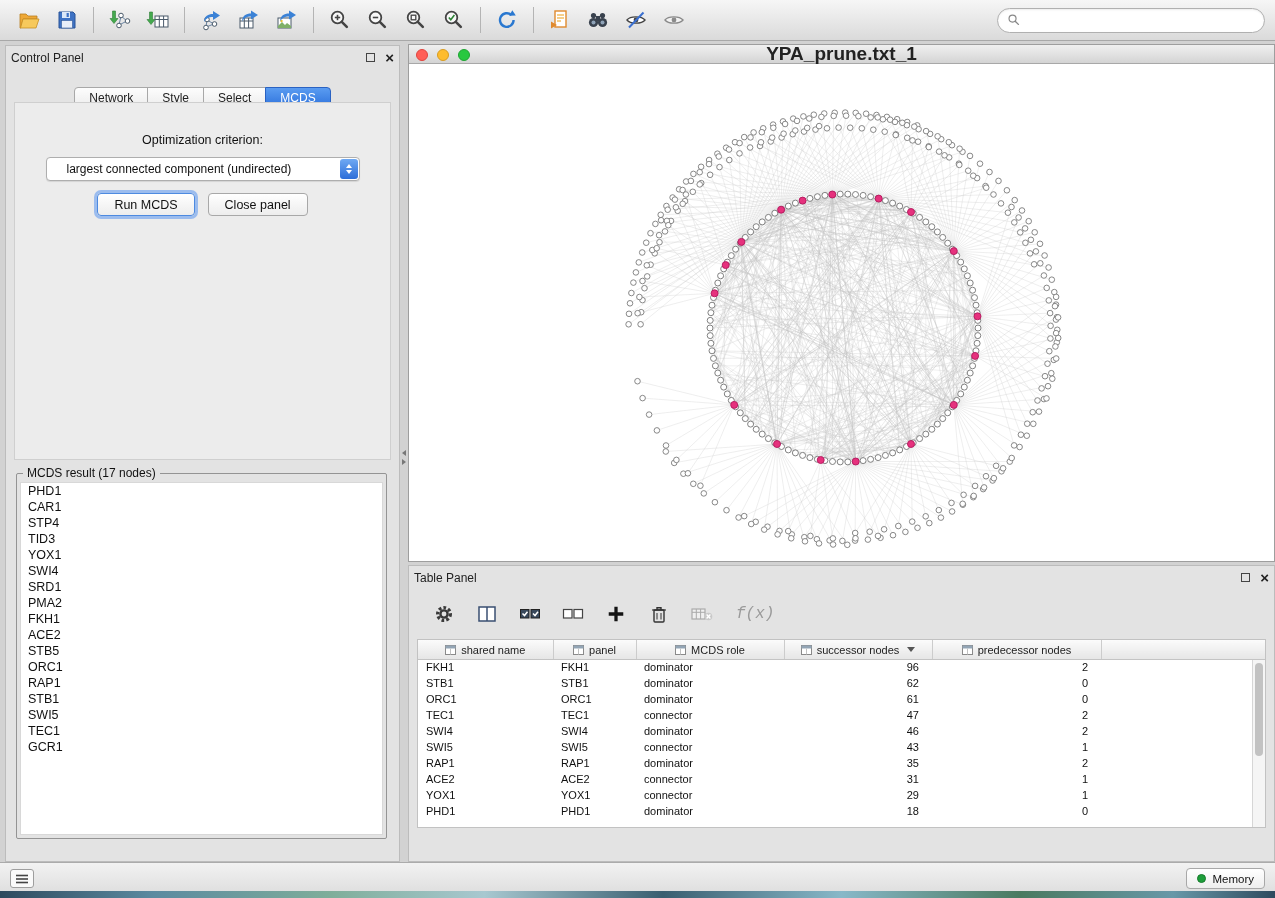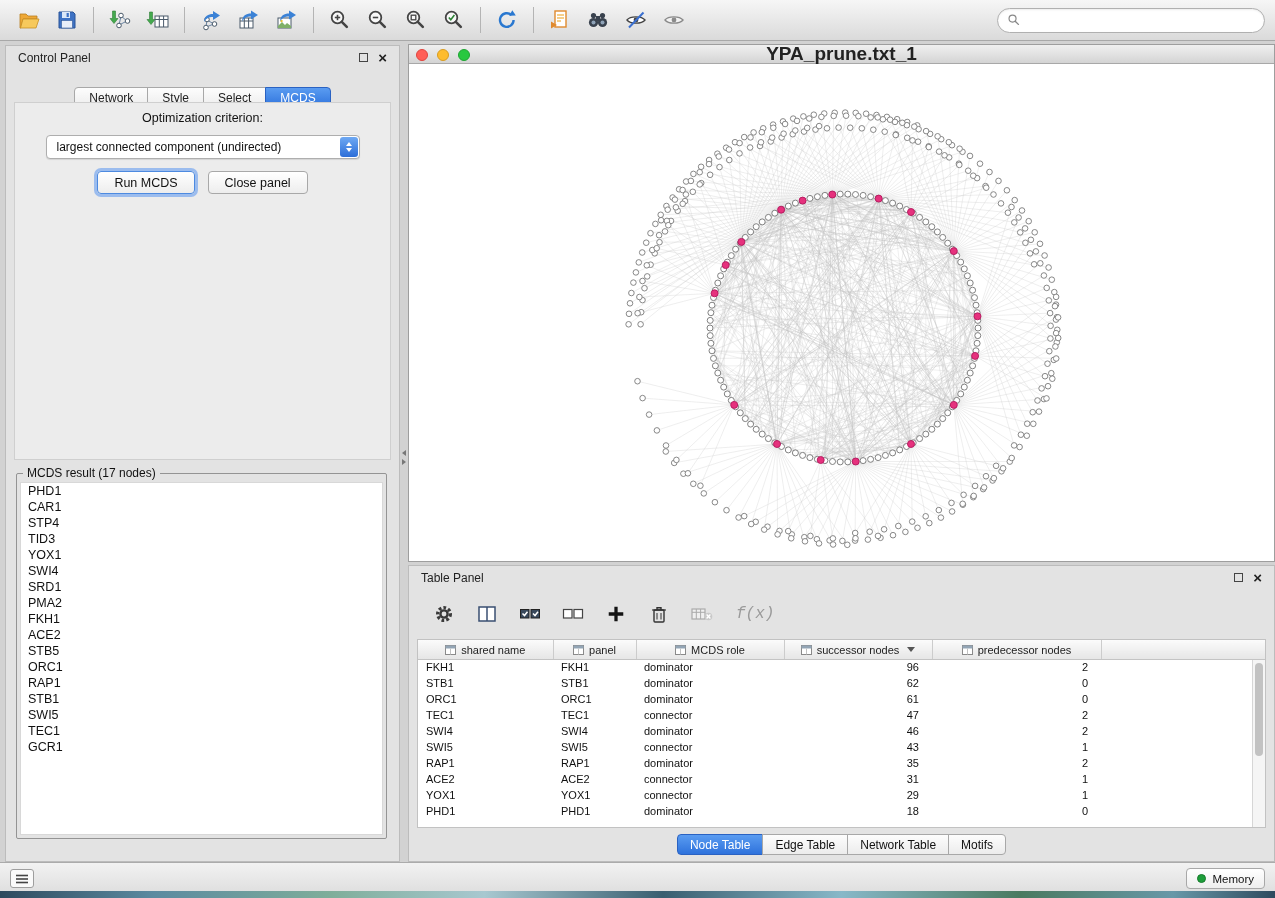--- a/index.html
+++ b/index.html
@@ -7,37 +7,37 @@
   #app{position:relative;width:1275px;height:898px;background:#d2d2d2;}
 
   
   .toolbar{position:absolute;top:0;left:0;right:0;height:41px;background:linear-gradient(#f6f6f6,#dadada);border-bottom:1px solid #a8a8a8;display:flex;align-items:center;padding:0 10px;}
   .tbtn{width:38px;height:34px;display:flex;align-items:center;justify-content:center;border:none;background:transparent;border-radius:4px;cursor:default;}
   .tsep{width:1px;height:26px;background:#b4b4b4;margin:0 7px;flex:0 0 auto;}
   .search-box{margin-left:auto;width:268px;height:25px;border:1px solid #b0b0b0;border-radius:13px;background:#fff;display:flex;align-items:center;padding:0 9px;gap:5px;box-shadow:inset 0 1px 2px rgba(0,0,0,.08);}
   .search-box input{border:none;outline:none;flex:1;font-size:12px;font-family:"Liberation Sans",sans-serif;background:transparent;}
 
   
-  .panel-titlebar{height:23px;display:flex;align-items:center;padding:0 12px;font-size:12px;color:#222;}
+  .panel-titlebar{height:23px;display:flex;align-items:center;padding:0 5px;font-size:12px;color:#222;}
   .pt-icons{margin-left:auto;display:flex;align-items:center;gap:10px;}
   .float-icon{width:9px;height:9px;border:1.5px solid #444;display:inline-block;}
   .close-icon{font-size:15px;font-weight:bold;color:#222;line-height:10px;}
 
   
   .control-panel{position:absolute;left:5px;top:45px;width:395px;bottom:36px;background:#e3e3e3;border:1px solid #bcbcbc;}
   .cp-tabbar{position:absolute;top:41px;left:0;right:0;display:flex;justify-content:center;}
   .seg{display:flex;}
   .seg .tab{height:21px;padding:0 14px;display:flex;align-items:center;font-size:12px;background:linear-gradient(#fdfdfd,#ececec);border:1px solid #a8a8a8;margin-left:-1px;color:#222;}
   .seg .tab:first-child{border-radius:4px 0 0 4px;margin-left:0;}
   .seg .tab:last-child{border-radius:0 4px 4px 0;}
   .seg .tab.active{background:linear-gradient(#5a9cf1,#2e72dc);color:#fff;border-color:#2a62c2;}
   .cp-pane{position:absolute;top:56px;left:8px;right:8px;height:358px;background:#ececec;border:1px solid #cfcfcf;}
-  .opt-label{margin-top:8px;text-align:center;font-size:12.5px;color:#111;}
+  .opt-label{margin-top:30px;text-align:center;font-size:12.5px;color:#111;}
   .dropdown{margin:10px auto 0 auto;width:314px;height:24px;background:#fff;border:1px solid #aeaeae;border-radius:4px;display:flex;align-items:center;box-shadow:0 1px 1px rgba(0,0,0,.1);}
-  .dd-text{flex:1;font-size:12px;padding-left:10px;color:#111;white-space:nowrap;overflow:hidden;}
+  .dd-text{flex:1;font-size:12px;padding-left:20px;color:#111;white-space:nowrap;overflow:hidden;}
   .dd-stepper{width:18px;height:20px;margin:1px;background:linear-gradient(#6fa9f3,#2d6ed8);border-radius:3px;display:flex;flex-direction:column;align-items:center;justify-content:center;gap:2px;flex:0 0 auto;}
   .dd-up{width:0;height:0;border-left:3.5px solid transparent;border-right:3.5px solid transparent;border-bottom:4.5px solid #fff;}
   .dd-down{width:0;height:0;border-left:3.5px solid transparent;border-right:3.5px solid transparent;border-top:4.5px solid #fff;}
   .btn-row{margin-top:12px;display:flex;justify-content:center;gap:13px;}
   .btn{height:23px;padding:0 16px;font-size:12.5px;font-family:"Liberation Sans",sans-serif;background:linear-gradient(#ffffff,#ededed);border:1px solid #a8a8a8;border-radius:4px;color:#111;}
   .btn.focused{box-shadow:0 0 0 3px rgba(90,150,240,.55);border-color:#4d8ae0;}
   .result-box{position:absolute;left:10px;right:12px;top:420px;bottom:22px;border:1px solid #949494;border-radius:2px;}
   .result-box legend{font-size:12px;color:#111;padding:0 4px;margin-left:6px;}
   .result-inner{position:absolute;left:3px;right:3px;top:2px;bottom:3px;background:#fff;border:1px solid #d8d8d8;overflow:hidden;}
   .mcds-item{font-size:12.5px;color:#111;line-height:16px;padding-left:7px;}
@@ -1619,26 +1619,20 @@
               <td class="num">0</td>
               <td></td>
             </tr>
           </tbody>
       </table>
       <div class="vscroll">
           <div class="vthumb"></div>
         </div>
     </div>
 
-    <div class="bottom-tabs">
-      <div class="btab active">Node Table</div>
-      <div class="btab">Edge Table</div>
-      <div class="btab">Network Table</div>
-      <div class="btab">Motifs</div>
-    </div>
   </div>
 
   <div class="statusbar">
     <button class="menu-btn">
       <svg width="14" height="12" viewBox="0 0 14 12">
           <line x1="1" y1="2.5" x2="13" y2="2.5" stroke="#444" stroke-width="1.6"></line>
           <line x1="1" y1="6" x2="13" y2="6" stroke="#444" stroke-width="1.6"></line>
           <line x1="1" y1="9.5" x2="13" y2="9.5" stroke="#444" stroke-width="1.6"></line>
         </svg>
     </button>

